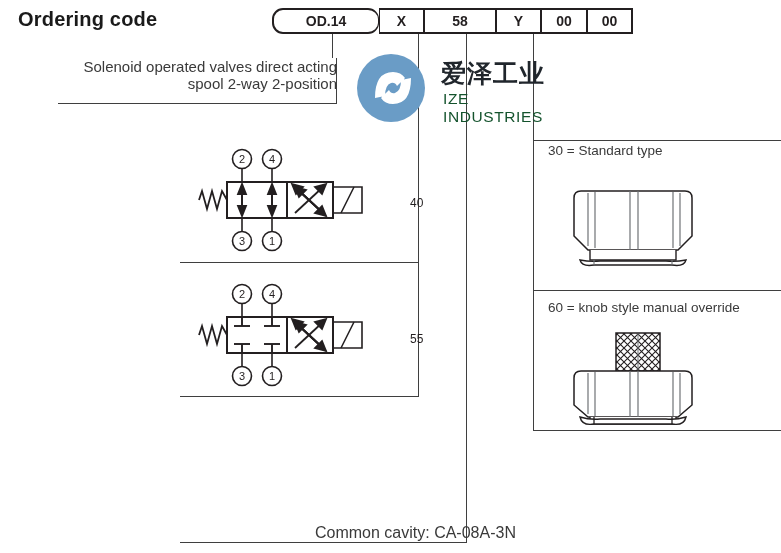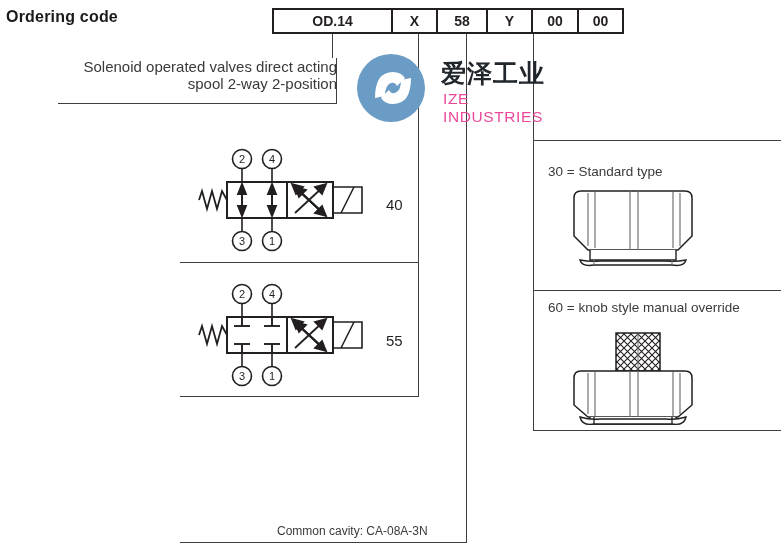--- a/index.html
+++ b/index.html
@@ -14,23 +14,23 @@
     position: relative;
     width: 781px;
     height: 553px;
     background: #ffffff;
     overflow: hidden;
   }
 
   
   .page-title {
     position: absolute;
-    left: 6px;
+    left: 18px;
     top: 8px;
-    font-size: 16px;
+    font-size: 20px;
     font-weight: bold;
     color: #1a1a1a;
     letter-spacing: 0.2px;
   }
 
   
   .code-row {
     position: absolute;
     left: 272px;
     top: 8px;
@@ -73,39 +73,41 @@
     width: 279px;
     text-align: right;
     font-size: 15px;
     line-height: 17px;
     color: #3a3a3a;
   }
 
   
   .sym-code {
     position: absolute;
-    font-size: 15px;
+    font-size: 12px;
     color: #231f20;
     font-weight: normal;
+    margin-left: 24px;
   }
 
   
   .opt-label {
     position: absolute;
     font-size: 13.5px;
     color: #3a3a3a;
     white-space: nowrap;
   }
 
   
   .cavity-label {
     position: absolute;
-    font-size: 12px;
+    font-size: 16px;
     color: #3a3a3a;
     white-space: nowrap;
+    margin-left: 38px;
   }
 
   
   .watermark {
     position: absolute;
     left: 355px;
     top: 52px;
     width: 200px;
     height: 70px;
     pointer-events: none;
@@ -118,37 +120,37 @@
     font-weight: bold;
     color: #20262c;
     letter-spacing: 1px;
     font-family: "DejaVu Sans", sans-serif;
   }
   .wm-en {
     position: absolute;
     left: 88px;
     top: 38px;
     font-size: 15.5px;
-    color: #ec4899;
+    color: #14532d;
     letter-spacing: 0.6px;
   }
 
   svg { display: block; overflow: visible; }
 </style>
 </head>
 <body>
 
 <div id="page">
 
   <div class="page-title">Ordering code</div>
 
   <div class="code-row" id="code-row">
-      <div class="code-cell" style="width: 120px;">OD.14</div>
+      <div class="code-cell" style="width: 107px; border-radius: 11px;">OD.14</div>
       <div class="code-cell" style="width: 45px;">X</div>
-      <div class="code-cell" style="width: 50px;">58</div>
+      <div class="code-cell" style="width: 72px;">58</div>
       <div class="code-cell" style="width: 45px;">Y</div>
       <div class="code-cell" style="width: 46px;">00</div>
       <div class="code-cell" style="width: 46px;">00</div>
     </div>
 
   <div class="desc-block">
     <div>Solenoid operated valves direct acting</div>
     <div>spool 2-way 2-position</div>
   </div>
 
@@ -268,21 +270,21 @@
         <text x="76" y="100">1</text>
       </g>
     </svg>
   </div>
   <div class="sym-code" style="left:386px; top:332px;">55</div>
 
   <div class="hline" style="left:533px; top:140px; width:248px;"></div>
   <div class="hline" style="left:533px; top:290px; width:248px;"></div>
   <div class="hline" style="left:533px; top:430px; width:248px;"></div>
 
-  <div class="opt-label" style="left:548px; top:164px;">30 = Standard type</div>
+  <div class="opt-label" style="left:548px; top:143px;">30 = Standard type</div>
 
   <div style="position:absolute; left:568px; top:188px; width:140px; height:78px;">
     <svg width="140" height="78" viewBox="0 0 140 78">
       <g fill="#ffffff" stroke="#231f20" stroke-width="1.5">
         <path d="M6 10 Q6 3 13 3 L117 3 Q124 3 124 10 L124 48 L110 62 L20 62 L6 48 Z"></path>
       </g>
       <g stroke="#6f7276" stroke-width="1.2" fill="none">
         <line x1="20" y1="5" x2="20" y2="58"></line>
         <line x1="27" y1="4" x2="27" y2="60"></line>
         <line x1="62" y1="3" x2="62" y2="62"></line>

